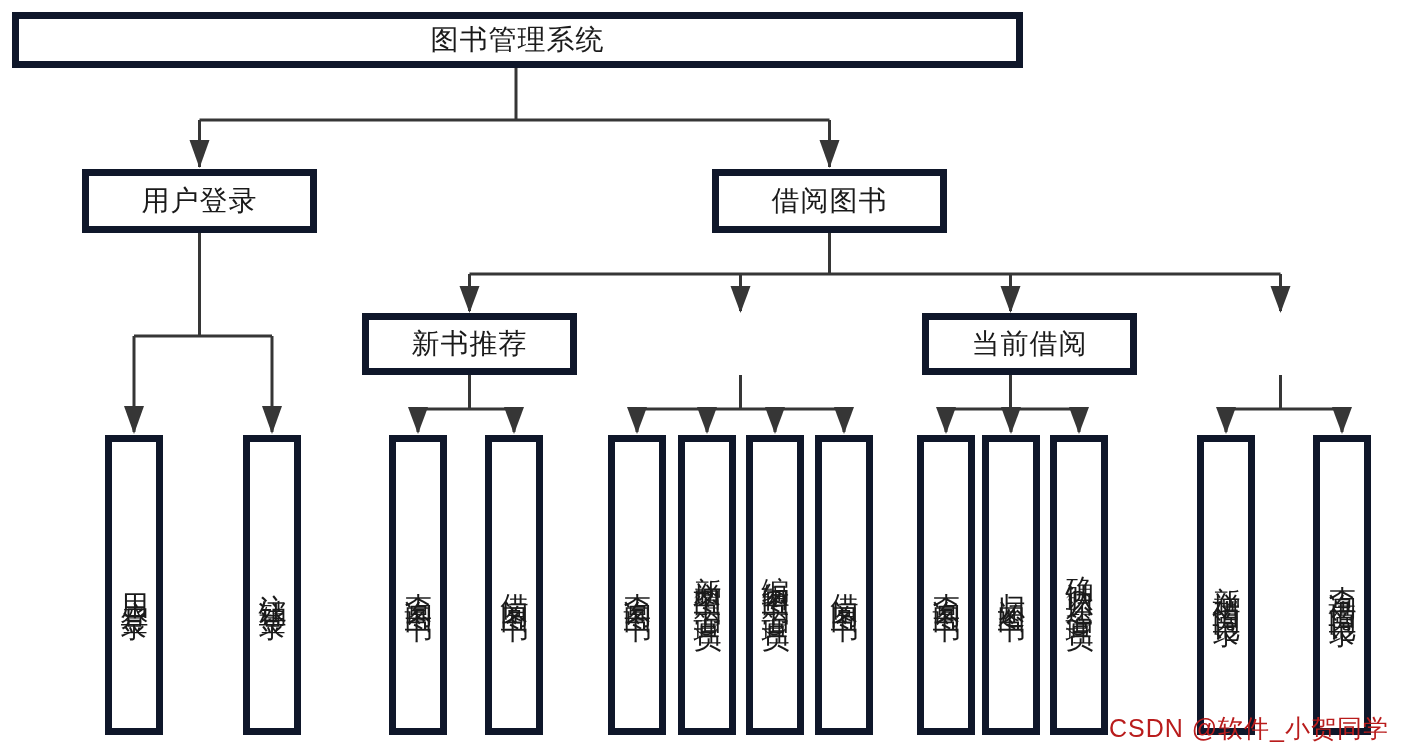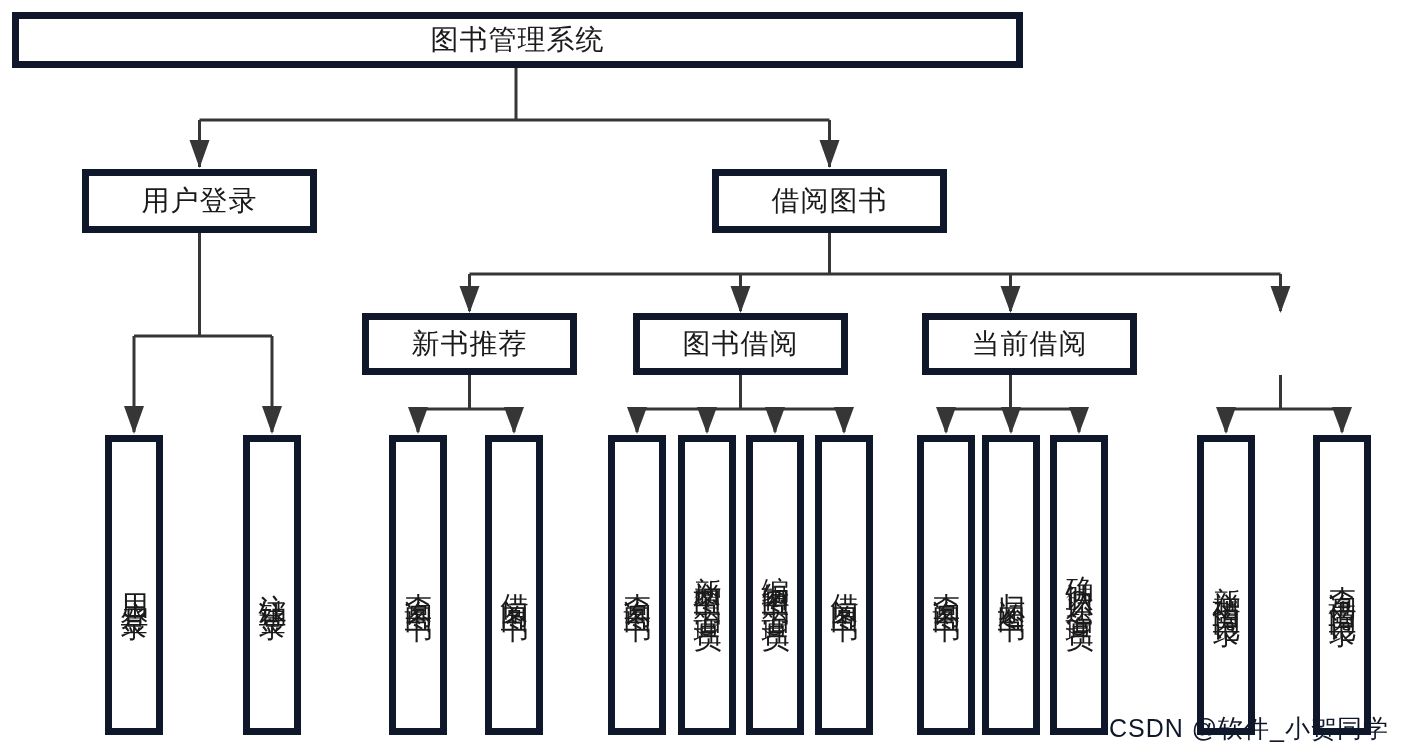--- a/index.html
+++ b/index.html
@@ -41,21 +41,21 @@
     text-orientation: mixed;
     letter-spacing: 7px;
     line-height: 1;
     white-space: normal;
   }
   .watermark {
     position: absolute;
     top: 712px;
     right: 16px;
     font-size: 25px;
-    color: #0f172a;
+    color: #b91c1c;
     letter-spacing: 1px;
     white-space: nowrap;
   }
 </style>
 </head>
 <body>
 
 <div class="canvas">
 
   <svg class="connectors" viewBox="0 0 1405 747" xmlns="http://www.w3.org/2000/svg">
@@ -130,21 +130,20 @@
       <polygon points="1342,434 1332,407 1352,407"></polygon>
     </g>
   </svg>
 
   <div class="node" style="left:12px; top:12px; width:1011px; height:56px;">图书管理系统</div>
 
   <div class="node" style="left:82px; top:169px; width:235px; height:64px;">用户登录</div>
   <div class="node" style="left:712px; top:169px; width:235px; height:64px;">借阅图书</div>
 
   <div class="node" style="left:362px; top:313px; width:215px; height:62px;">新书推荐</div>
-  <div class="node" style="left:633px; top:313px; width:215px; height:62px;">图书借阅</div>
   <div class="node" style="left:922px; top:313px; width:215px; height:62px;">当前借阅</div>
 
   <div class="node vnode" style="left:105px; top:435px; width:58px; height:300px;">用户登录</div>
   <div class="node vnode" style="left:243px; top:435px; width:58px; height:300px;">注销登录</div>
 
   <div class="node vnode" style="left:389px; top:435px; width:58px; height:300px;">查询图书</div>
   <div class="node vnode" style="left:485px; top:435px; width:58px; height:300px;">借阅图书</div>
 
   <div class="node vnode" style="left:608px; top:435px; width:58px; height:300px;">查询图书</div>
   <div class="node vnode" style="left:678px; top:435px; width:58px; height:300px;">新增图书（管理员）</div>

